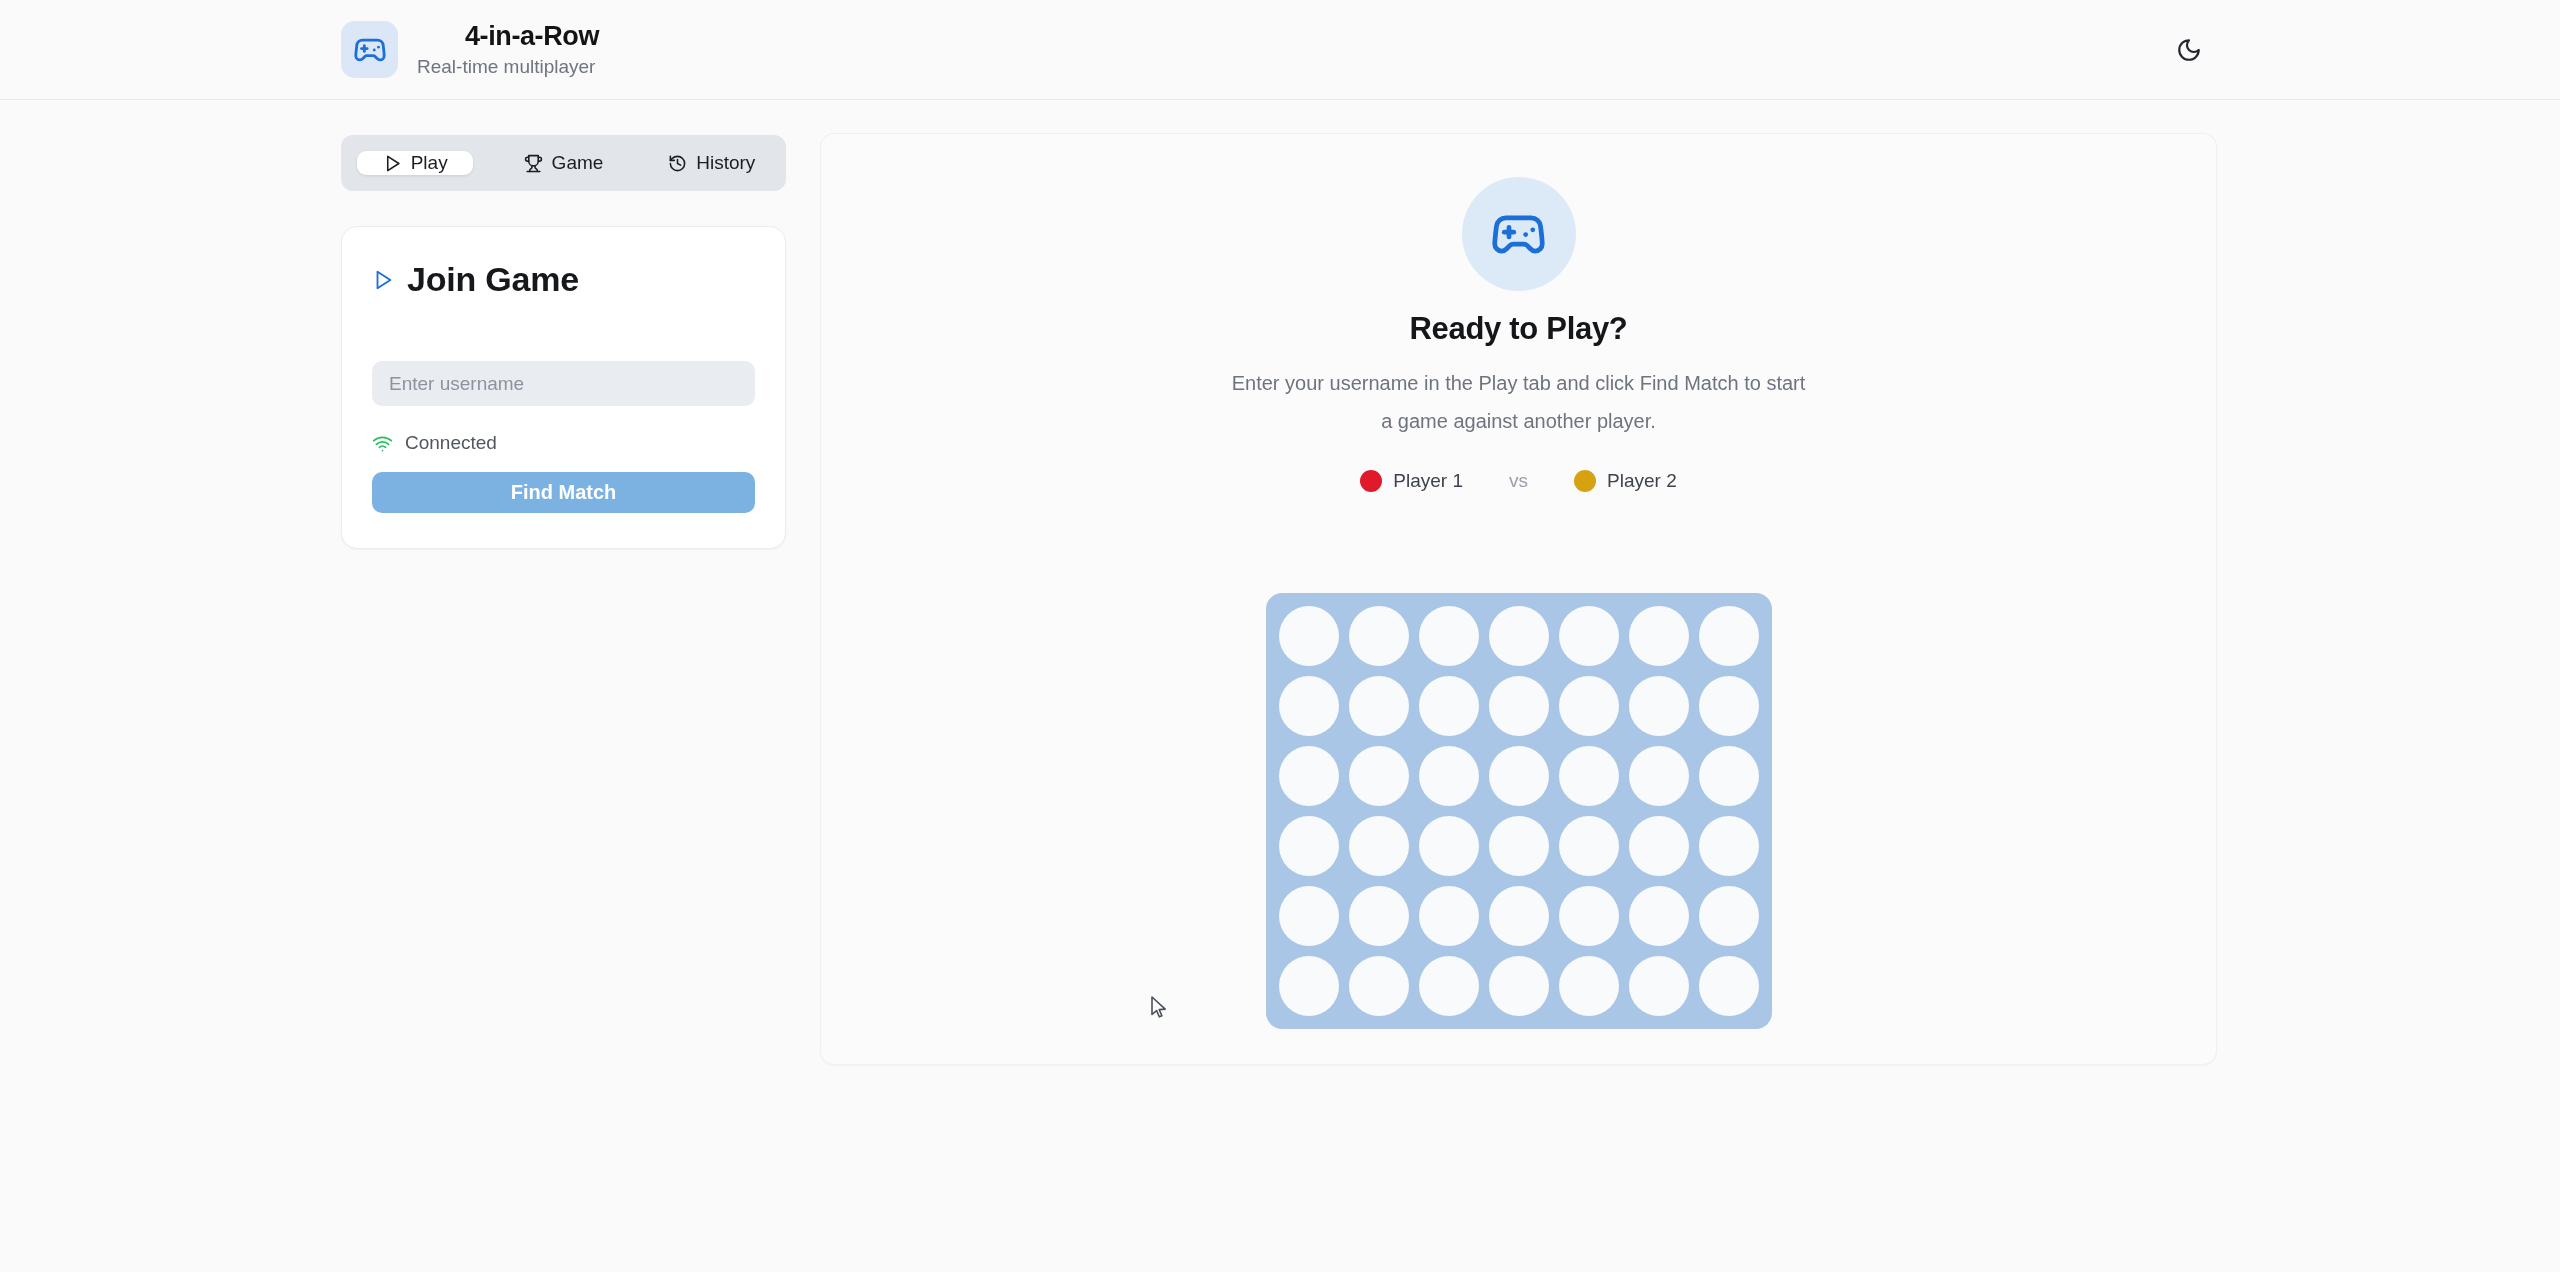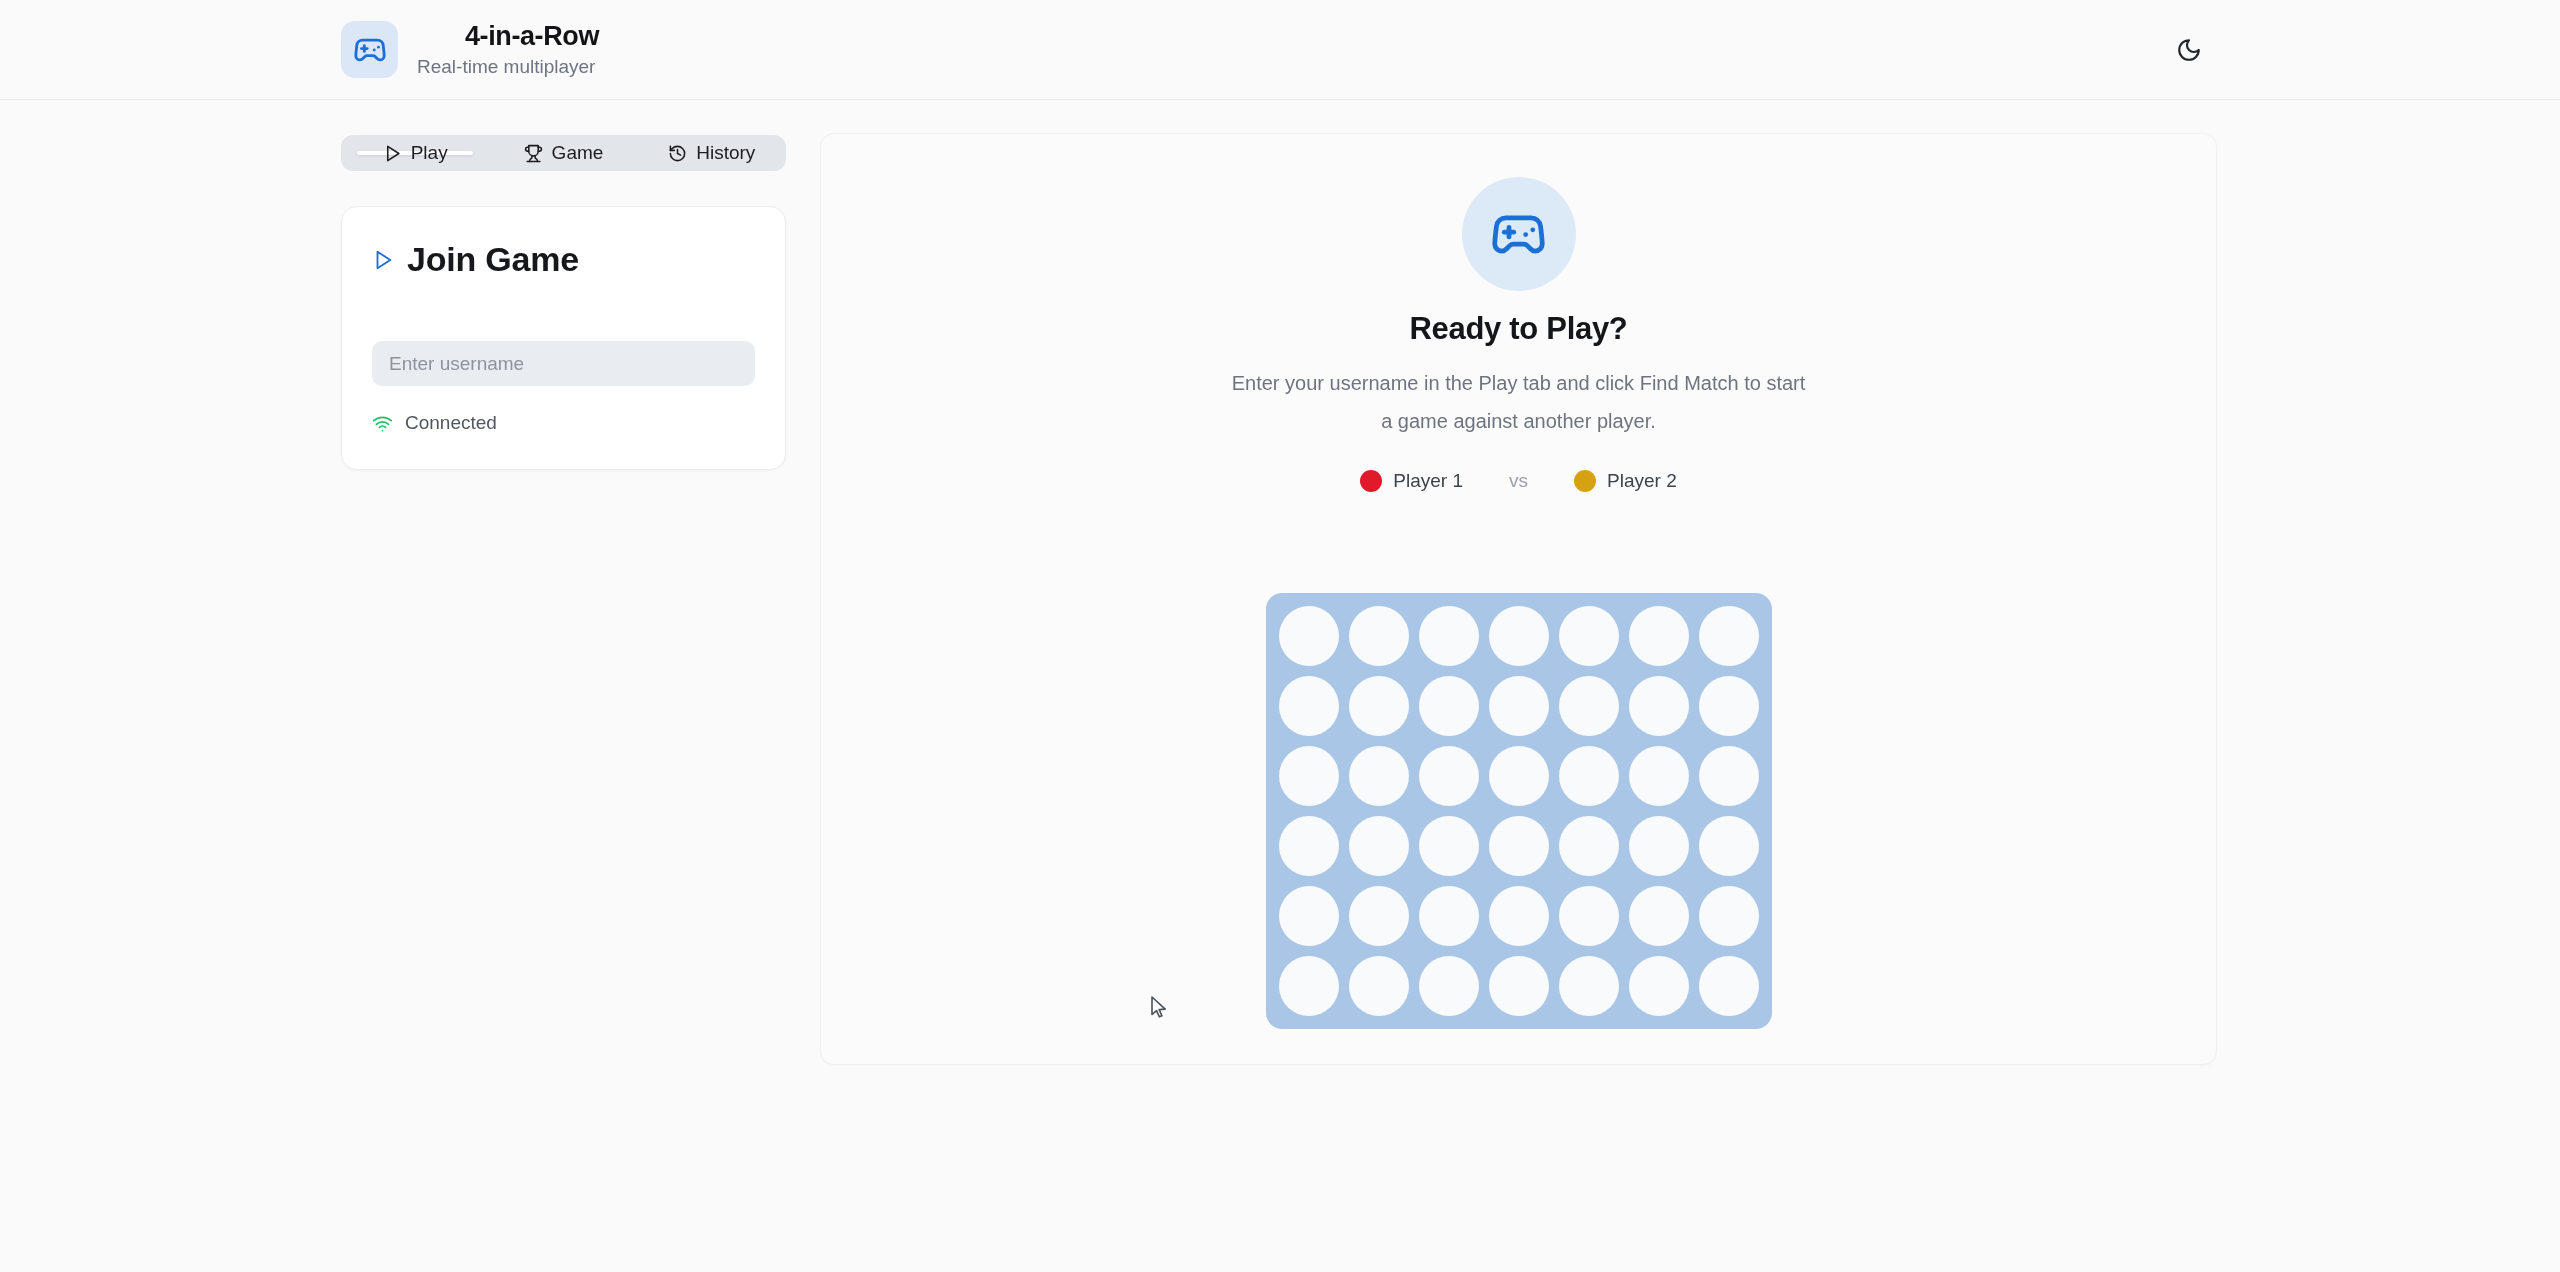--- a/index.html
+++ b/index.html
@@ -46,21 +46,21 @@
   .body-row {
     display:flex;
     align-items:flex-start;
     padding:33px 343px 0 341px;
     gap:34px;
   }
   .sidebar { width:445px; flex-shrink:0; }
 
   
   .tabbar {
-    height:36px;
+    height:56px;
     margin-top:2px;
     background:#e2e5ea;
     border-radius:12px;
     padding:16px;
     display:flex;
     gap:32px;
   }
   .tab {
     flex:1;
     display:flex; align-items:center; justify-content:center;
@@ -233,20 +233,21 @@
       <input class="username-input" type="text" placeholder="Enter username" style="">
       <div class="status-row">
         <svg viewBox="0 0 24 24" fill="none" stroke="currentColor" stroke-width="2" stroke-linecap="round" stroke-linejoin="round">
           <path d="M12 20h.01"></path>
             <path d="M8.5 16.429a5 5 0 0 1 7 0"></path>
           <path d="M5 12.859a10 10 0 0 1 14 0"></path>
             <path d="M2 8.82a15 15 0 0 1 20 0"></path>
         </svg>
         <span>Connected</span>
       </div>
+      <button class="find-match-btn">Find Match</button>
     </div>
   </aside>
 
   <main class="main-card">
     <div class="hero-circle">
       <svg viewBox="0 0 24 24" fill="none" stroke="currentColor" stroke-width="2" stroke-linecap="round" stroke-linejoin="round">
         <line x1="6" x2="10" y1="11" y2="11"></line>
           <line x1="8" x2="8" y1="9" y2="13"></line>
         <line x1="15" x2="15.01" y1="12" y2="12"></line>
           <line x1="18" x2="18.01" y1="10" y2="10"></line>

